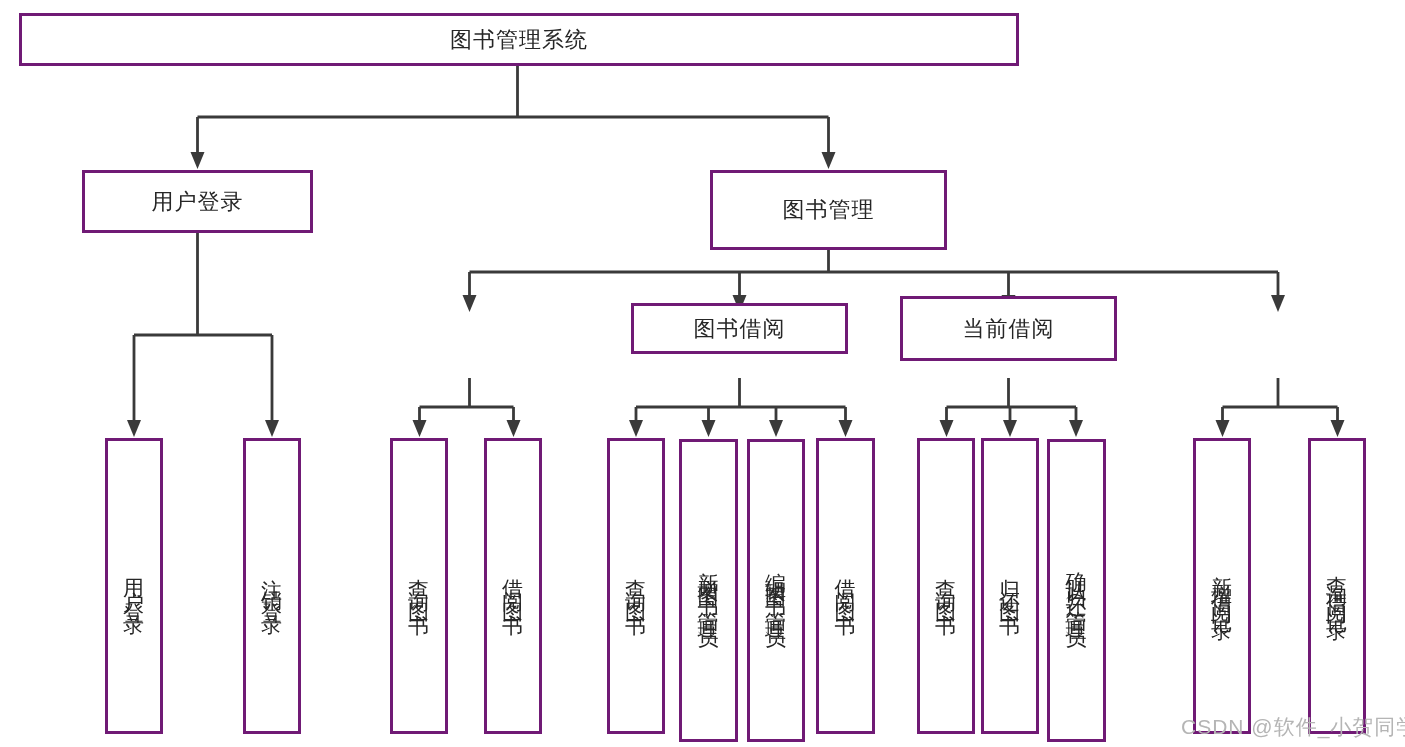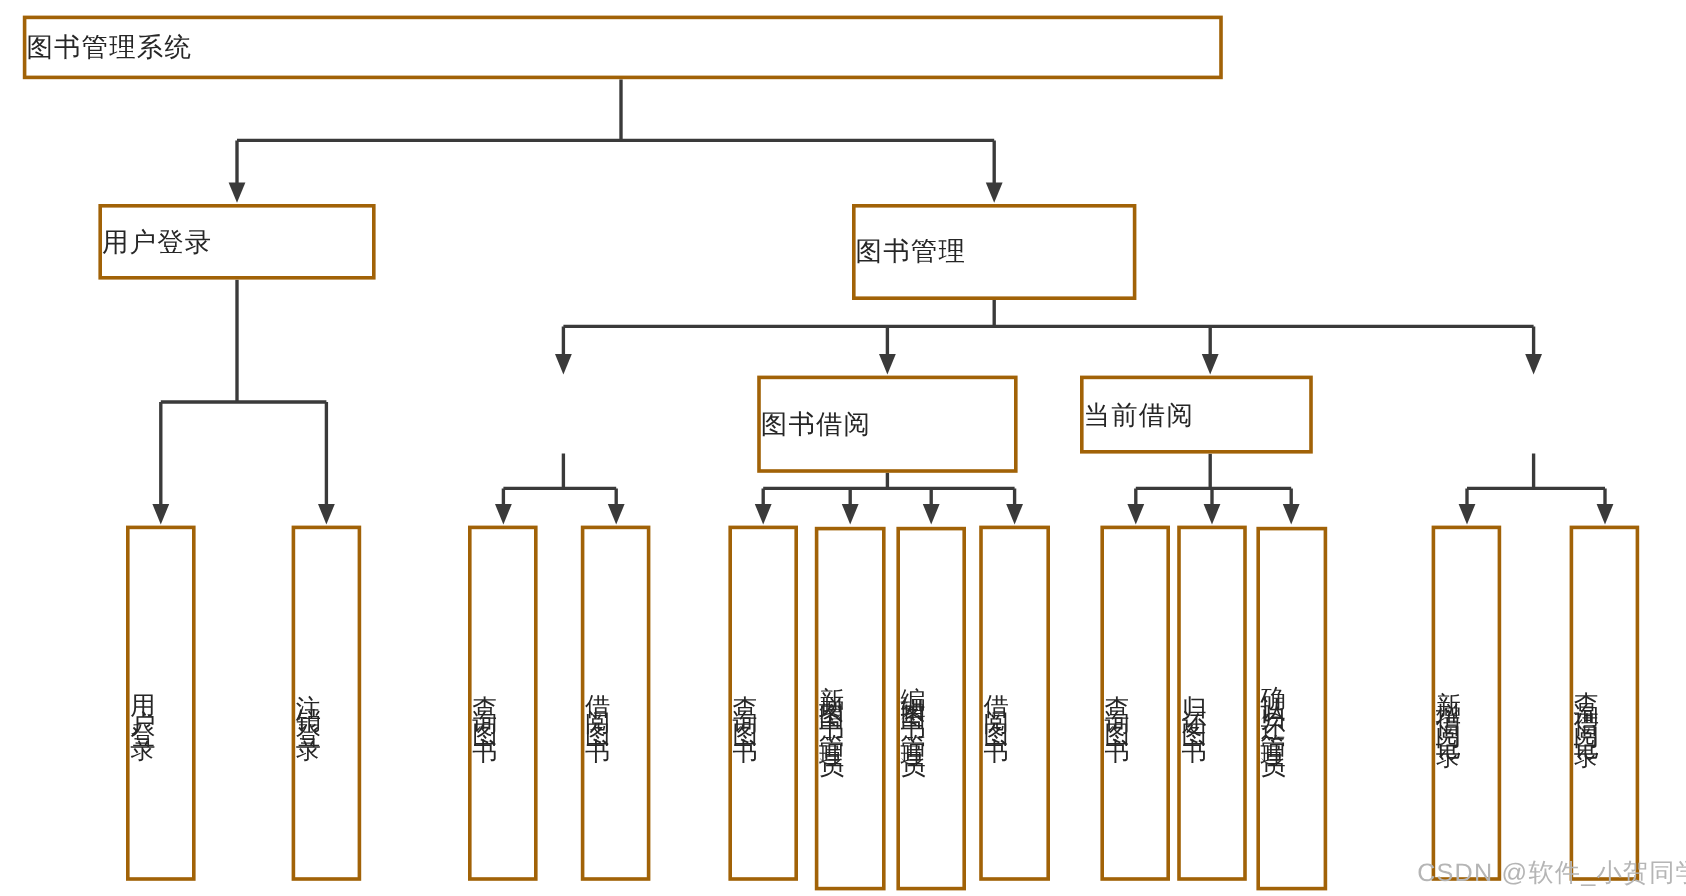--- a/index.html
+++ b/index.html
@@ -14,23 +14,24 @@
   .connectors {
     position: absolute;
     left: 0; top: 0;
     width: 1405px; height: 747px;
     z-index: 0;
   }
   .node {
     position: absolute;
     box-sizing: border-box;
     background: #ffffff;
-    border: 3px solid #a16207;
+    border: 3px solid #701a75;
     display: flex;
     align-items: center;
+    justify-content: center;
     color: #262626;
     z-index: 1;
   }
   .hnode { font-size: 22px; letter-spacing: 1px; }
   .leaf  { font-size: 21px; }
   .leaf .vtext {
     writing-mode: vertical-rl;
     text-orientation: mixed;
     white-space: nowrap;
     line-height: 1;
@@ -110,24 +111,24 @@
     <span>图书管理系统</span>
   </div>
 
   <div class="node hnode" style="left:82px; top:170px; width:231px; height:63px;">
     <span>用户登录</span>
   </div>
   <div class="node hnode" style="left:710px; top:170px; width:237px; height:80px;">
     <span>图书管理</span>
   </div>
 
-  <div class="node hnode" style="left:631px; top:313px; width:217px; height:81px;">
+  <div class="node hnode" style="left:631px; top:303px; width:217px; height:51px;">
     <span>图书借阅</span>
   </div>
-  <div class="node hnode" style="left:900px; top:313px; width:194px; height:65px;">
+  <div class="node hnode" style="left:900px; top:296px; width:217px; height:65px;">
     <span>当前借阅</span>
   </div>
 
   <div class="node leaf" style="left:105px; top:438px; width:58px; height:296px;">
     <span class="vtext ls-big">用户登录</span>
   </div>
   <div class="node leaf" style="left:243px; top:438px; width:58px; height:296px;">
     <span class="vtext ls-big">注销登录</span>
   </div>
 

